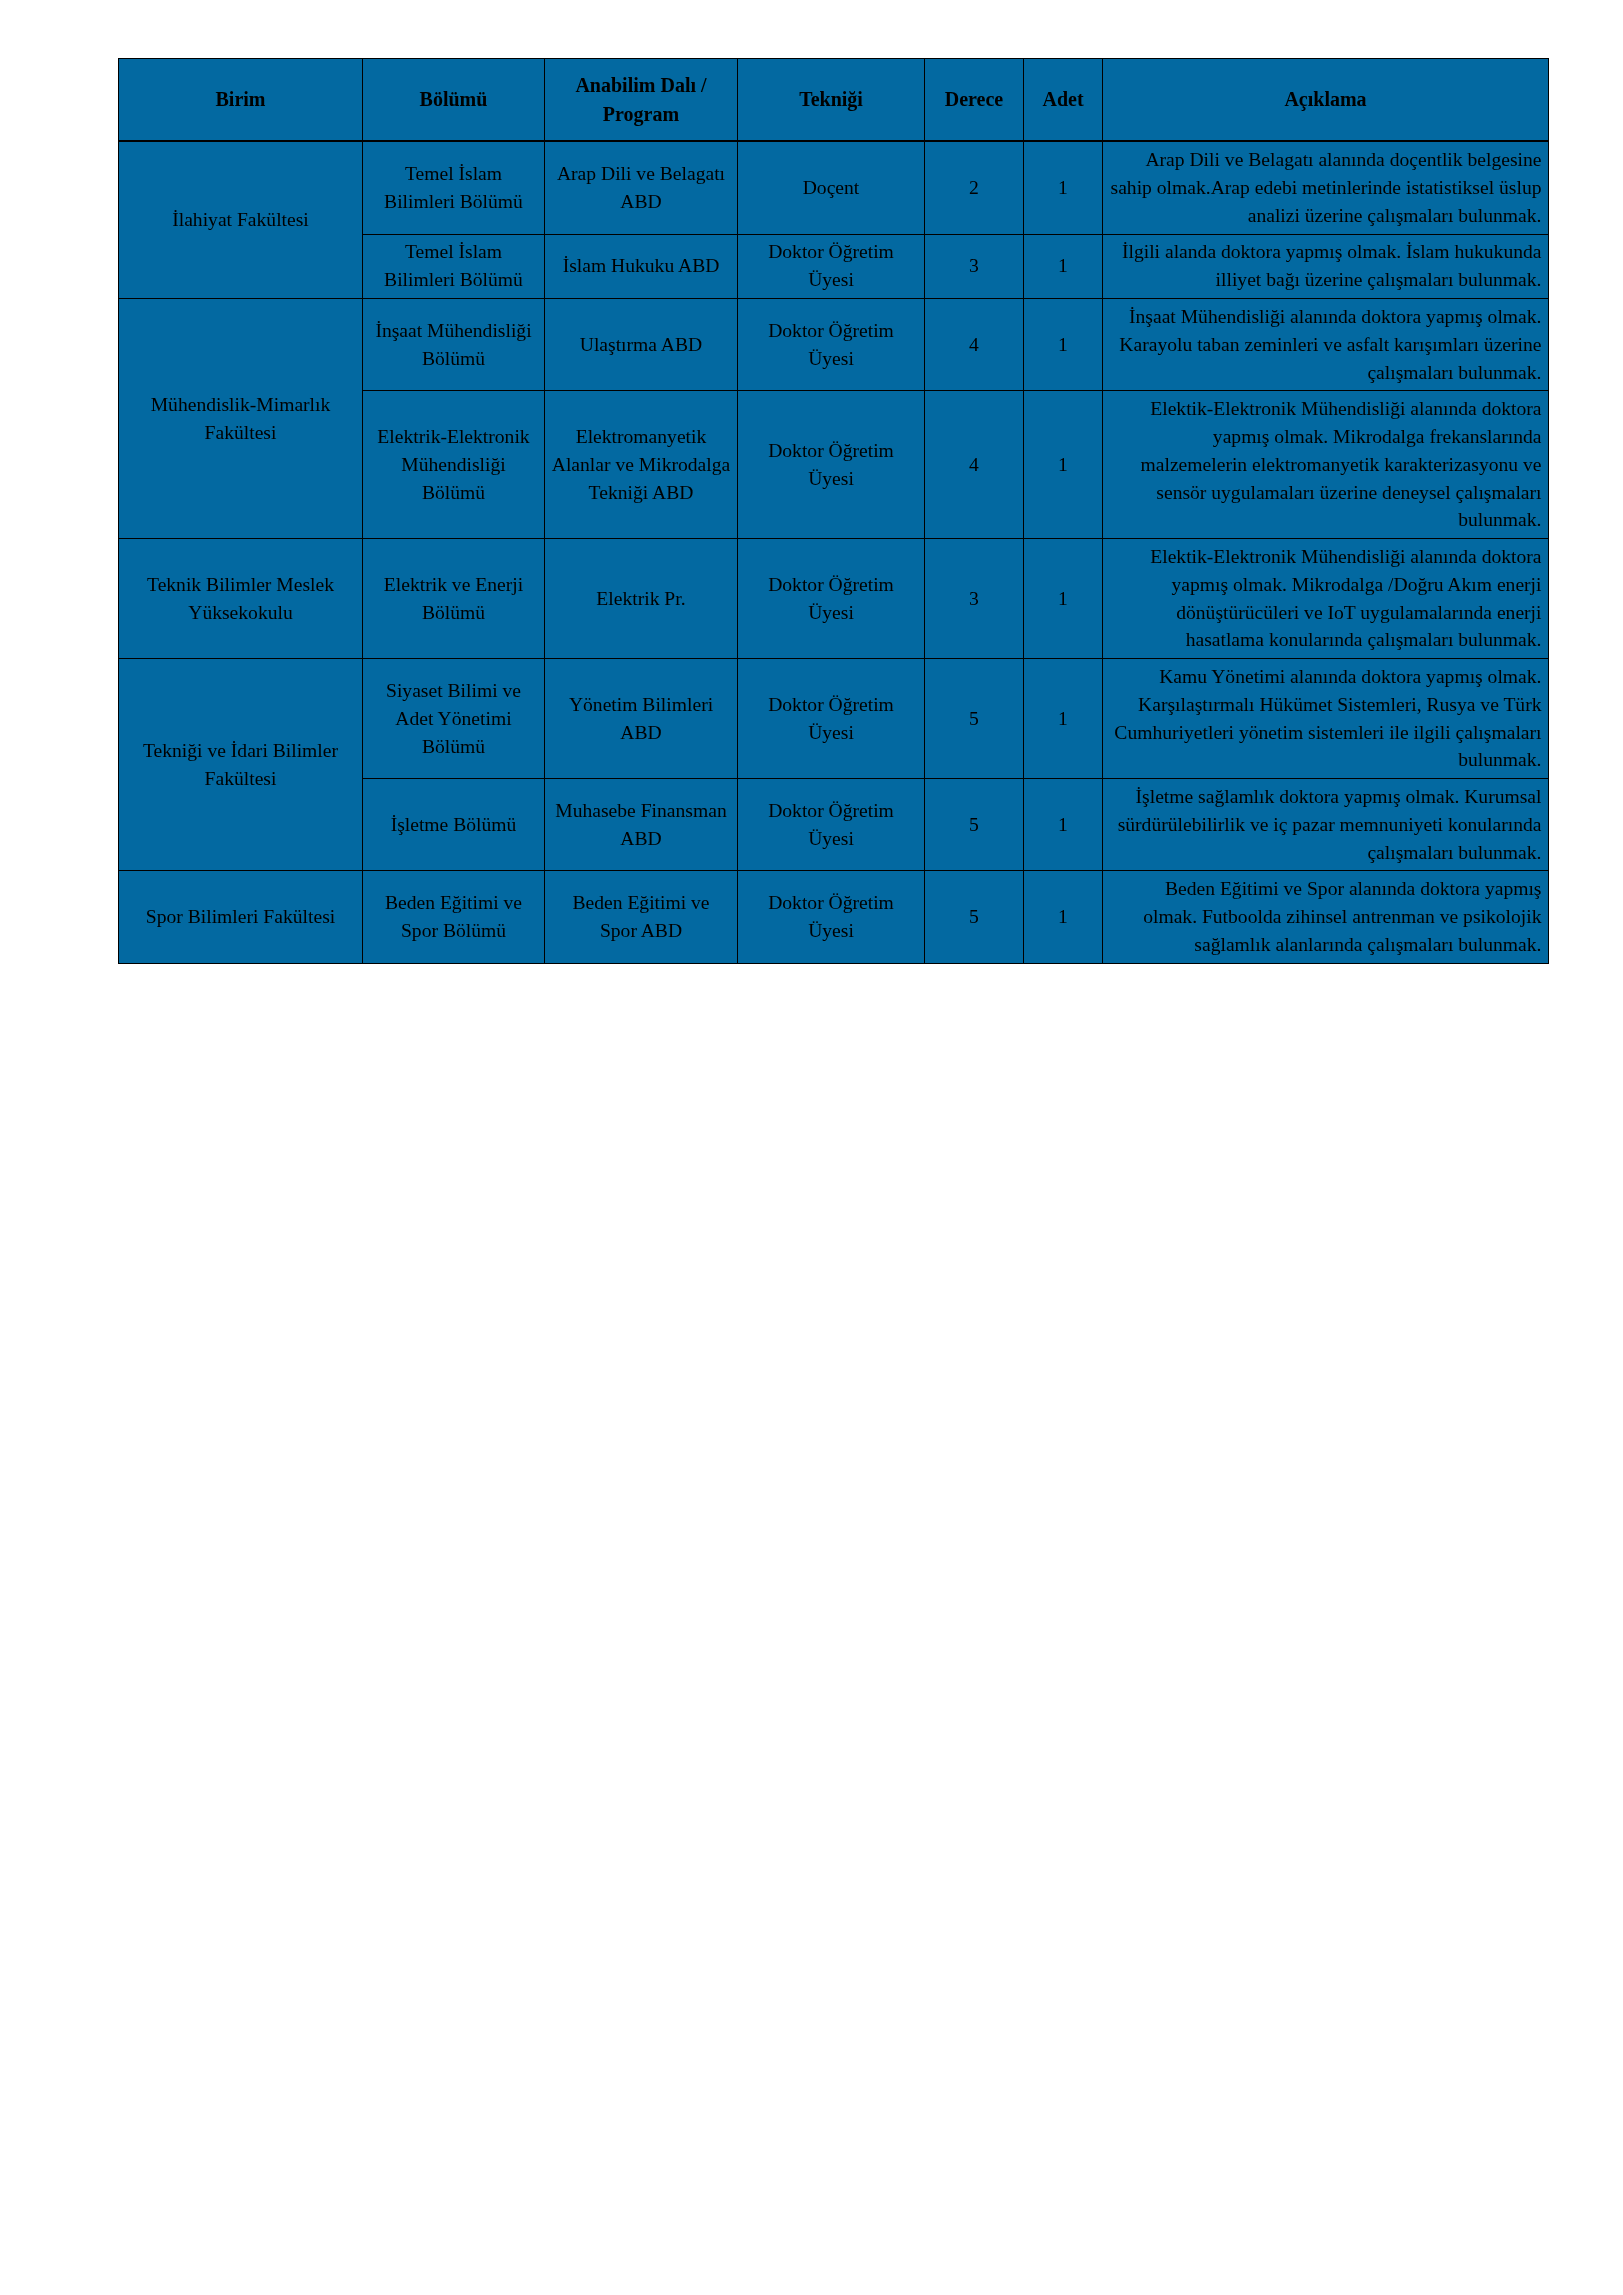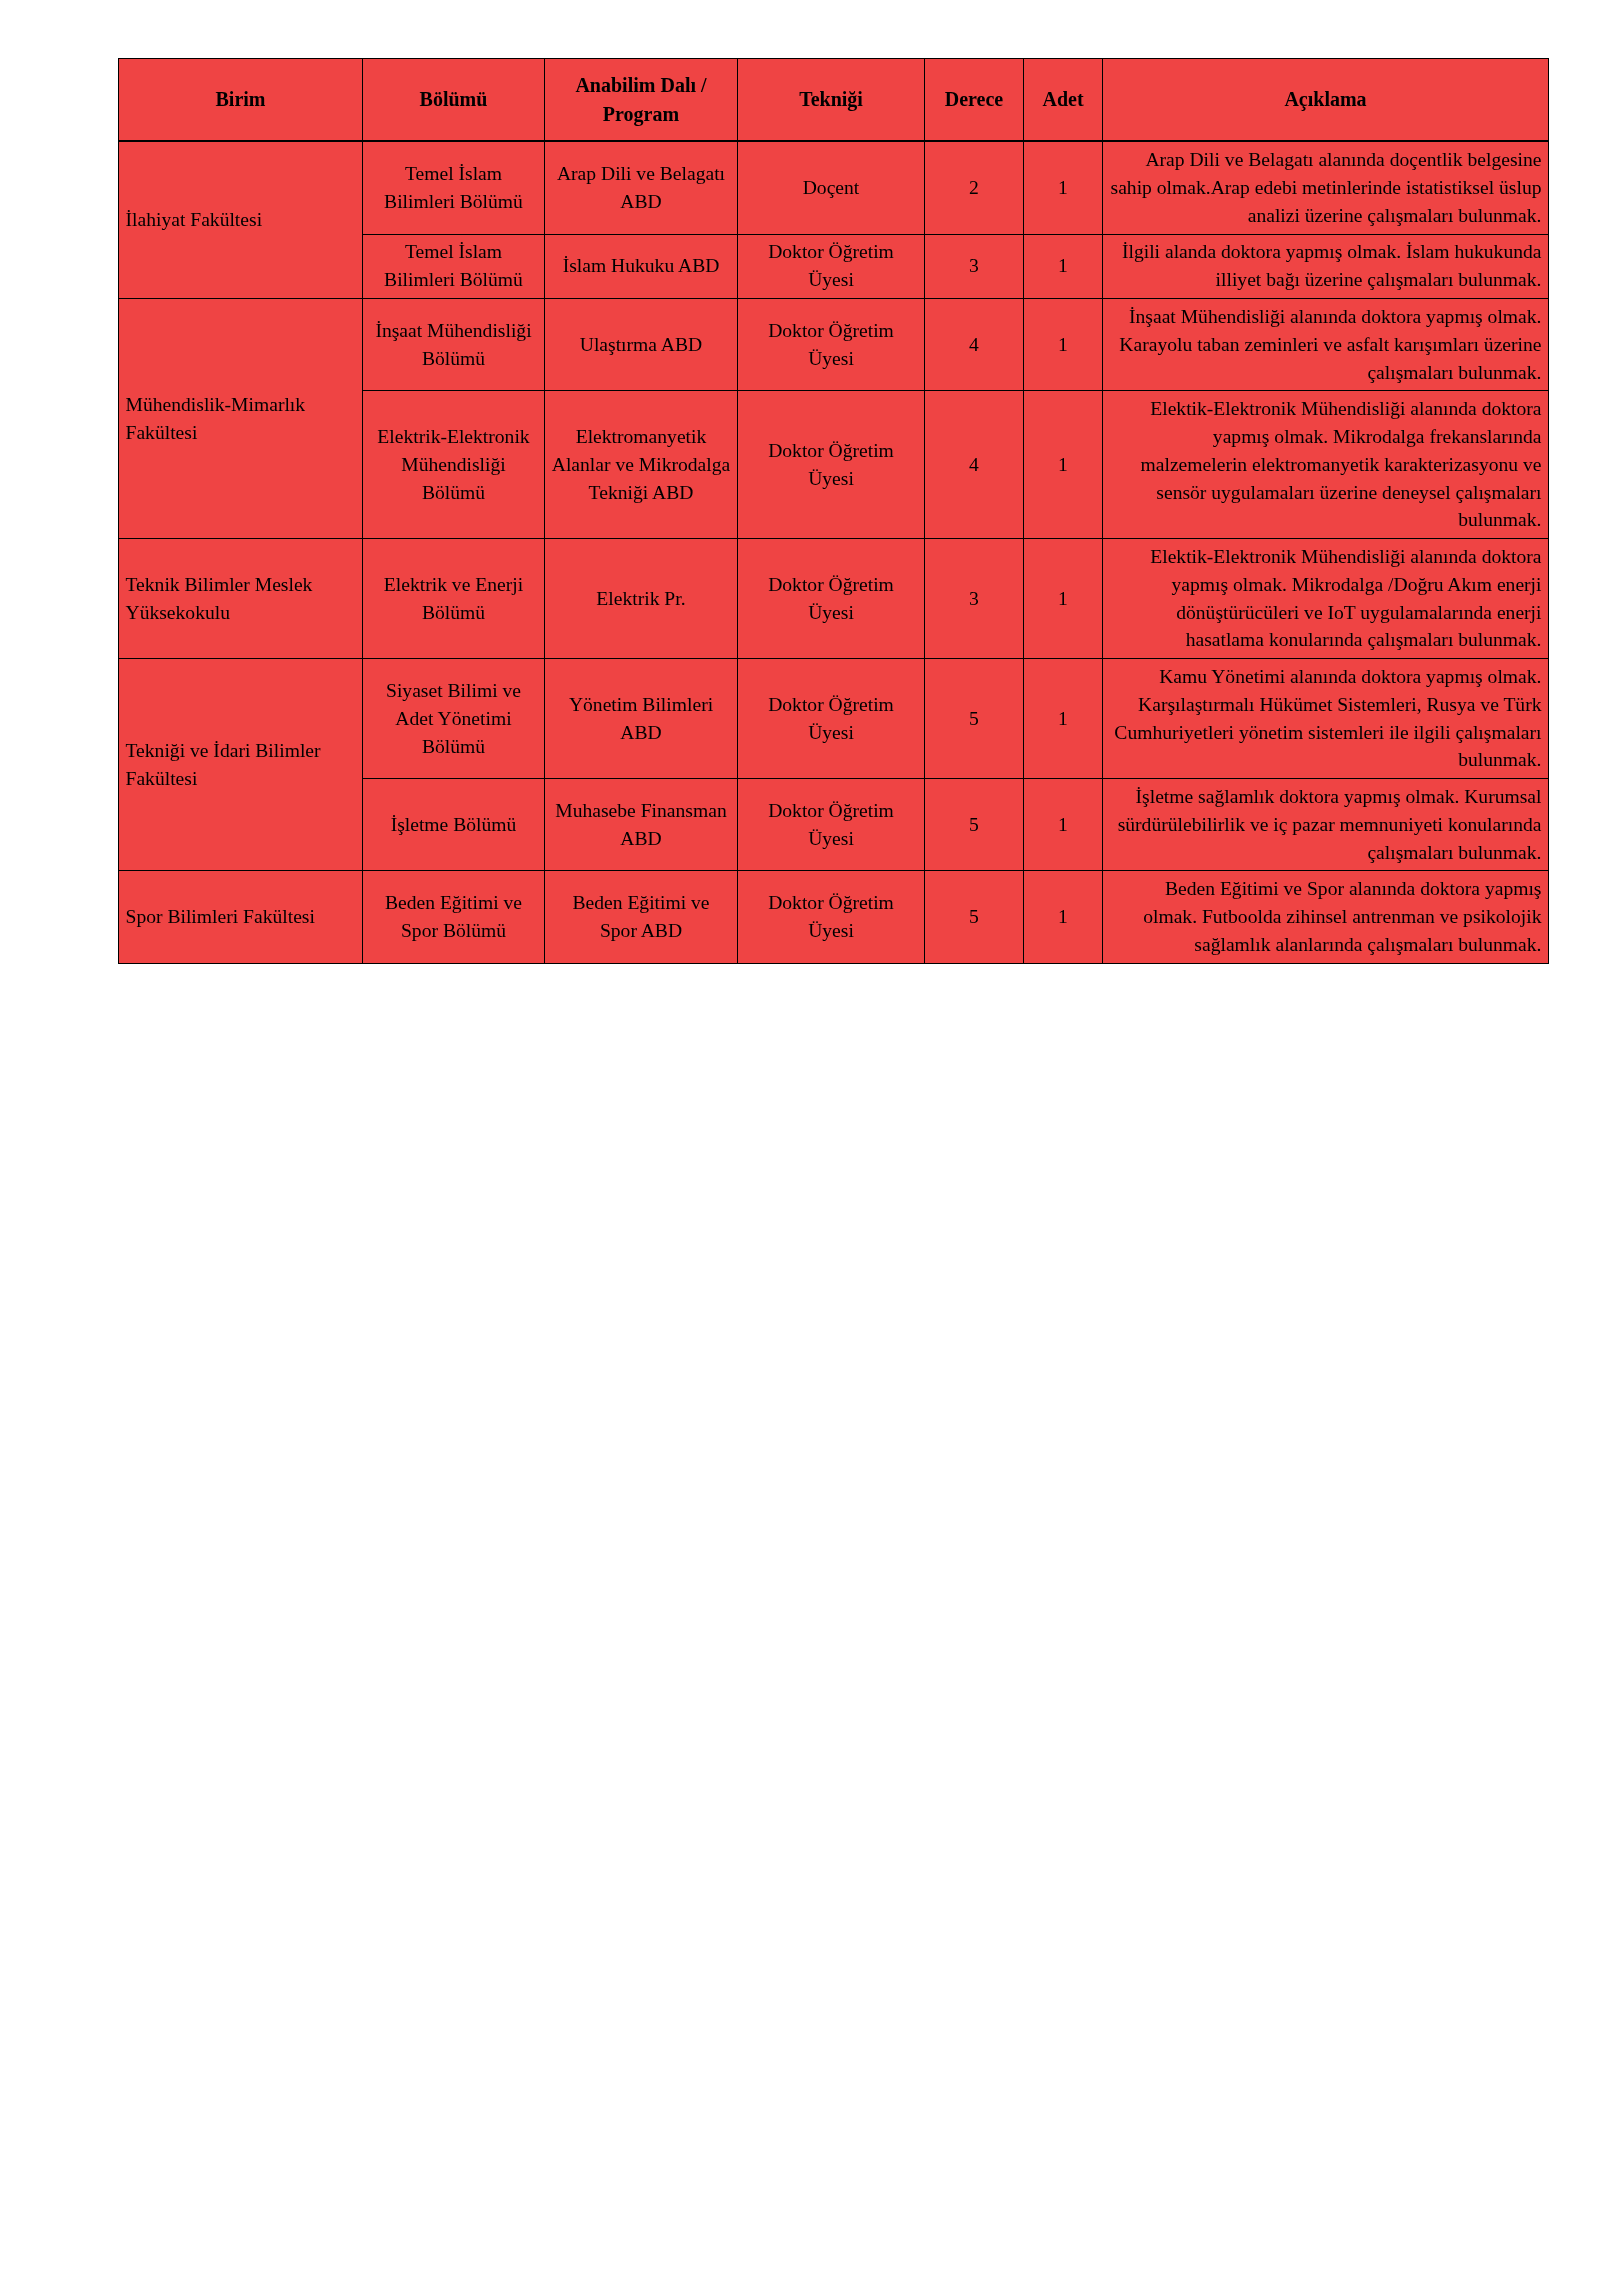--- a/index.html
+++ b/index.html
@@ -27,21 +27,21 @@
   .table-wrap {
     position: absolute;
     left: 118px;
     top: 58px;
     width: 1429px;
   }
   table.kadro {
     border-collapse: collapse;
     table-layout: fixed;
     width: 1429px;
-    background: #ef4444;
+    background: #0369a1;
   }
   table.kadro col.c-birim    { width: 244px; }
   table.kadro col.c-bolum    { width: 182px; }
   table.kadro col.c-anabilim { width: 193px; }
   table.kadro col.c-unvan    { width: 187px; }
   table.kadro col.c-derece   { width: 99px; }
   table.kadro col.c-adet     { width: 79px; }
   table.kadro col.c-aciklama { width: 446px; }
 
   table.kadro th,
@@ -70,21 +70,21 @@
     font-size: 20px;
   }
   td.desc {
     text-align: right;
     vertical-align: top;
     padding: 5.2px 7.9px 5.2px 9.2px;
     line-height: 1.44;
     font-size: 19.3px;
   }
   td.birim-cell {
-    text-align: left;
+    text-align: center;
   }
 </style>
 </head>
 <body>
 
 <div class="page">
   <div class="table-wrap">
     <table class="kadro">
       <colgroup>
         <col class="c-birim">

